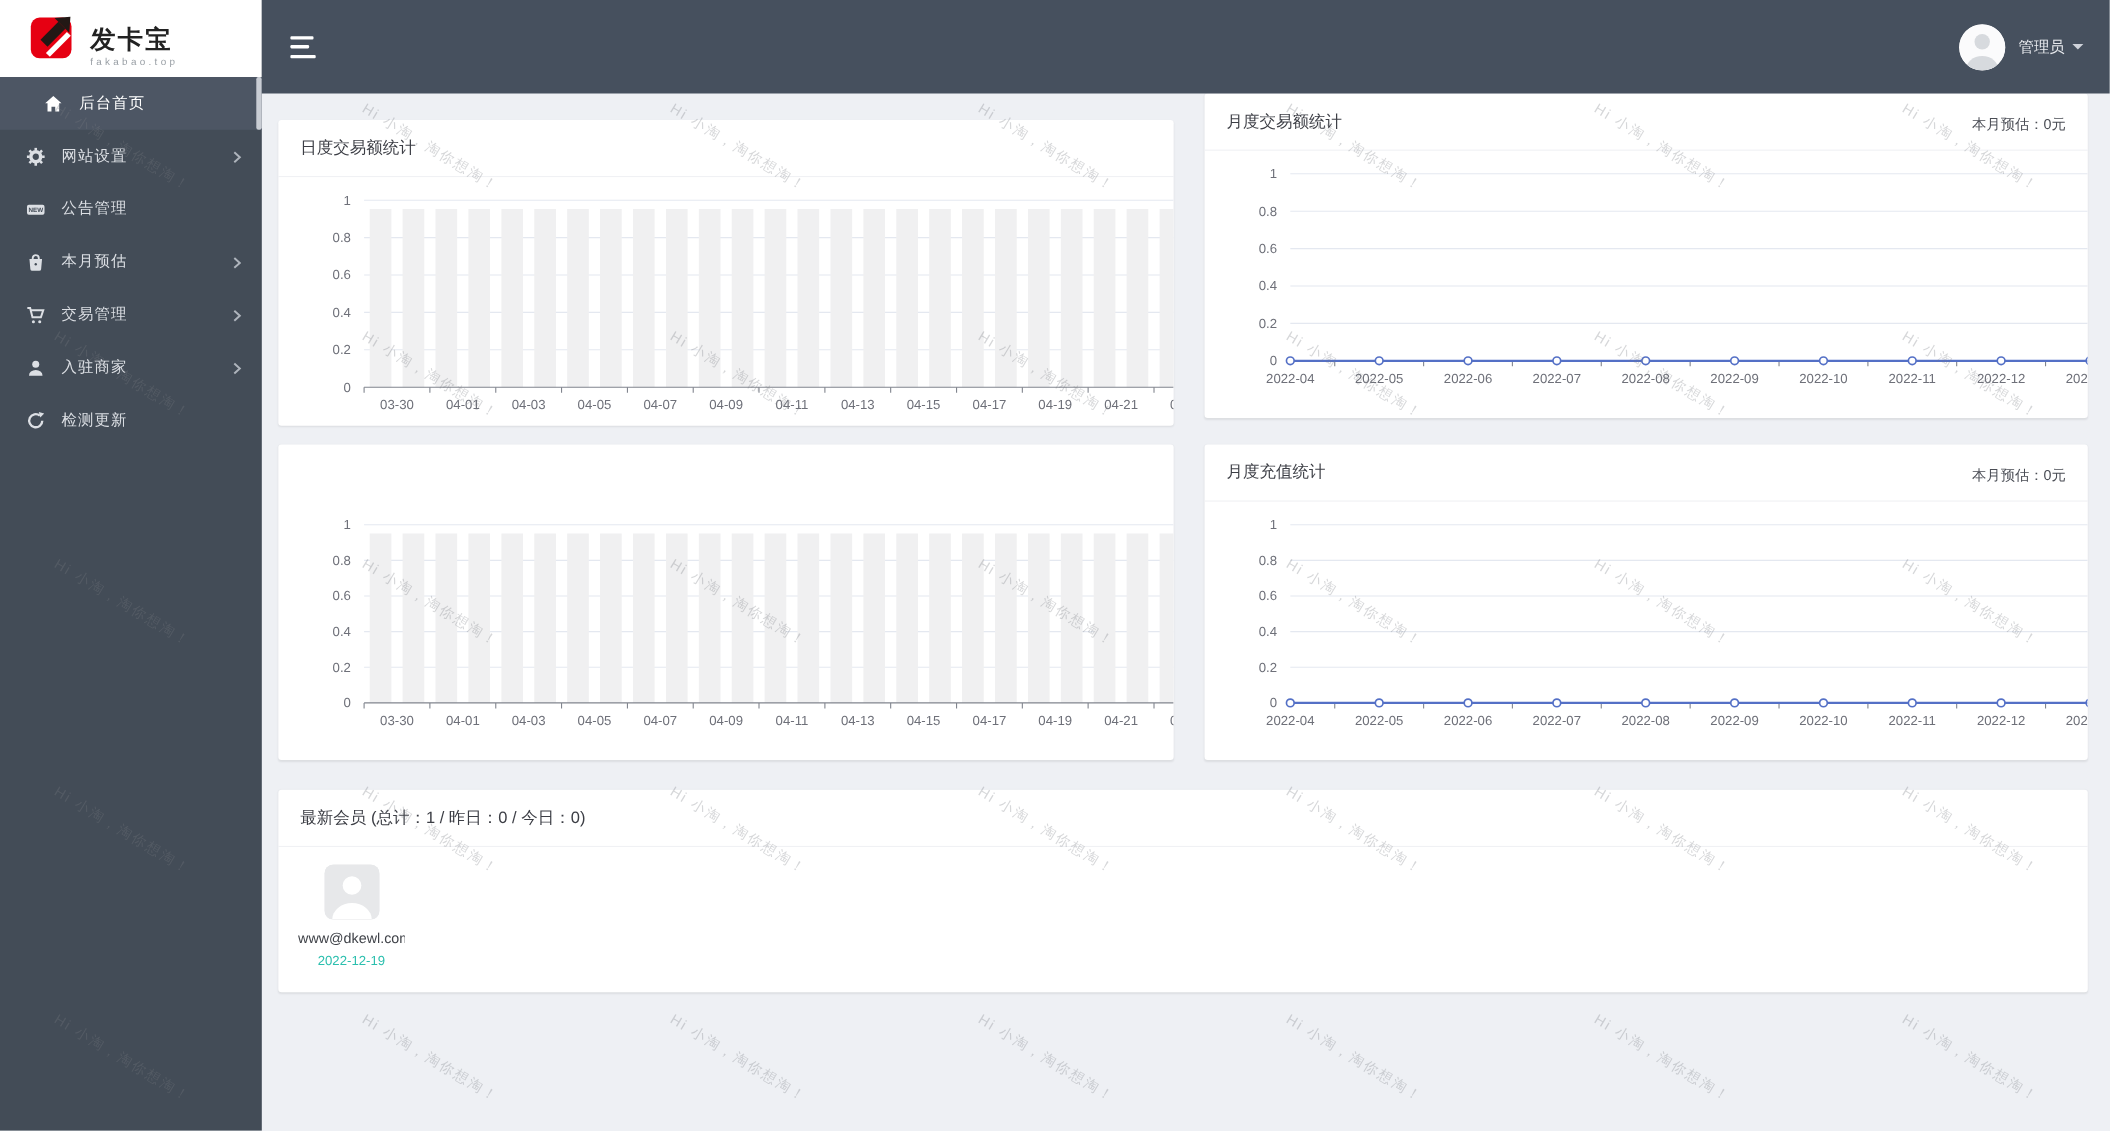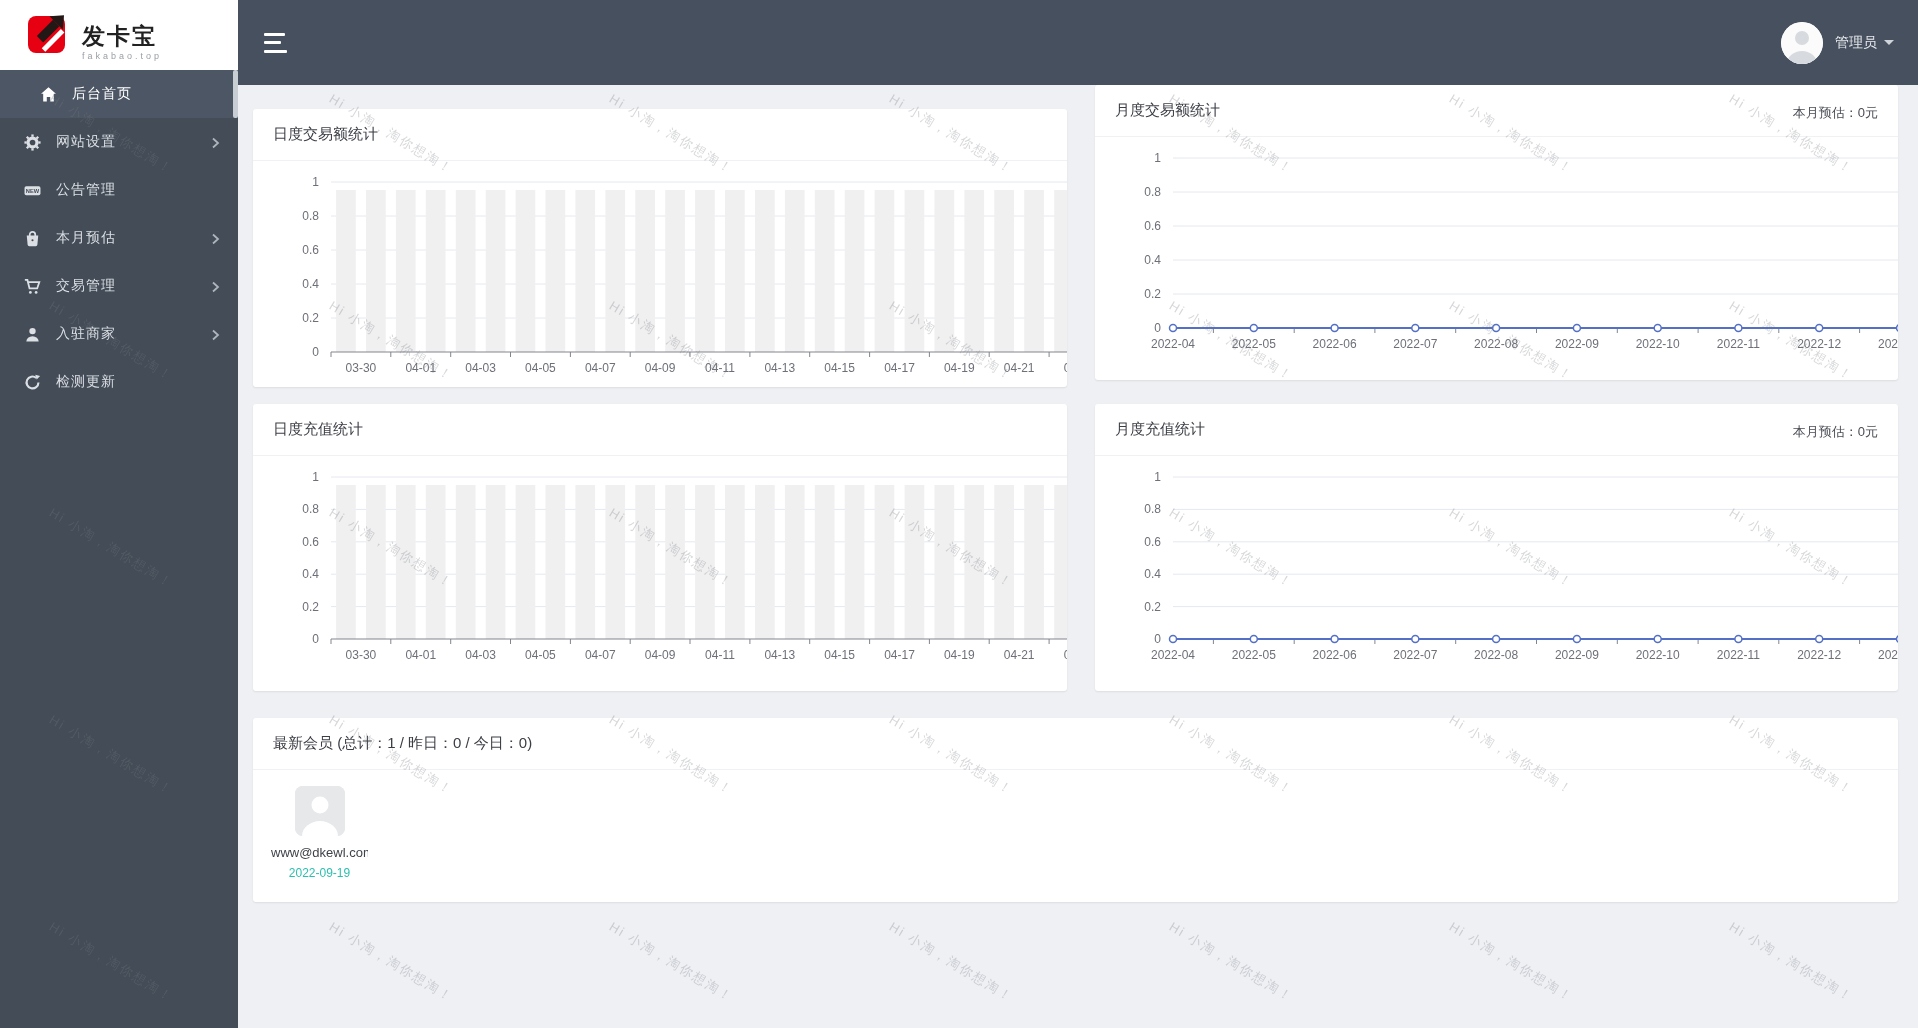--- a/index.html
+++ b/index.html
@@ -303,21 +303,20 @@
         <circle cx="643.4" cy="190.0" r="3.5" fill="#ffffff" stroke="#5470c6" stroke-width="1.5"></circle>
         <text x="643.4" y="210" text-anchor="middle" fill="#6e7079" font-size="12">2022-11</text>
         <circle cx="724.2" cy="190.0" r="3.5" fill="#ffffff" stroke="#5470c6" stroke-width="1.5"></circle>
         <text x="724.2" y="210" text-anchor="middle" fill="#6e7079" font-size="12">2022-12</text>
         <circle cx="805.0" cy="190.0" r="3.5" fill="#ffffff" stroke="#5470c6" stroke-width="1.5"></circle>
         <text x="805.0" y="210" text-anchor="middle" fill="#6e7079" font-size="12">2023-01</text>
       </svg></div>
 </section>
 
 <section class="card" id="card-daily-recharge">
-  <div class="card-head">日度充值统计</div>
   <div class="chart-box"><svg width="814" height="234">
         <text x="66" y="186" text-anchor="end" fill="#6e7079" font-size="12">0</text>
         <line x1="78" y1="149.6" x2="814" y2="149.6" stroke="#e4e8f0" stroke-width="1"></line>
         <text x="66" y="153.6" text-anchor="end" fill="#6e7079" font-size="12">0.2</text>
         <line x1="78" y1="117.2" x2="814" y2="117.2" stroke="#e4e8f0" stroke-width="1"></line>
         <text x="66" y="121.2" text-anchor="end" fill="#6e7079" font-size="12">0.4</text>
         <line x1="78" y1="84.8" x2="814" y2="84.8" stroke="#e4e8f0" stroke-width="1"></line>
         <text x="66" y="88.8" text-anchor="end" fill="#6e7079" font-size="12">0.6</text>
         <line x1="78" y1="52.400000000000006" x2="814" y2="52.400000000000006" stroke="#e4e8f0" stroke-width="1"></line>
         <text x="66" y="56.400000000000006" text-anchor="end" fill="#6e7079" font-size="12">0.8</text>
@@ -431,21 +430,21 @@
   <div class="card-head">最新会员 (总计：1 / 昨日：0 / 今日：0)</div>
   <div class="member-item">
     <div class="member-avatar">
       <svg width="50" height="50" viewBox="0 0 50 50">
           <rect width="50" height="50" fill="#e7e8ea"></rect>
           <circle cx="25" cy="19" r="8.5" fill="#ffffff"></circle>
           <path d="M7 50a18 15 0 0 1 36 0Z" fill="#ffffff"></path>
         </svg>
     </div>
     <div class="member-email">www@dkewl.com</div>
-    <div class="member-date">2022-09-19</div>
+    <div class="member-date">2022-12-19</div>
   </div>
 </section>
 
 <div class="wm-layer" id="wm-layer">
     <span class="wm" style="left: 55px; top: 90px;">Hi 小淘，淘你想淘！</span>
     <span class="wm" style="left: 335px; top: 90px;">Hi 小淘，淘你想淘！</span>
     <span class="wm" style="left: 615px; top: 90px;">Hi 小淘，淘你想淘！</span>
     <span class="wm" style="left: 895px; top: 90px;">Hi 小淘，淘你想淘！</span>
     <span class="wm" style="left: 1175px; top: 90px;">Hi 小淘，淘你想淘！</span>
     <span class="wm" style="left: 1455px; top: 90px;">Hi 小淘，淘你想淘！</span>

